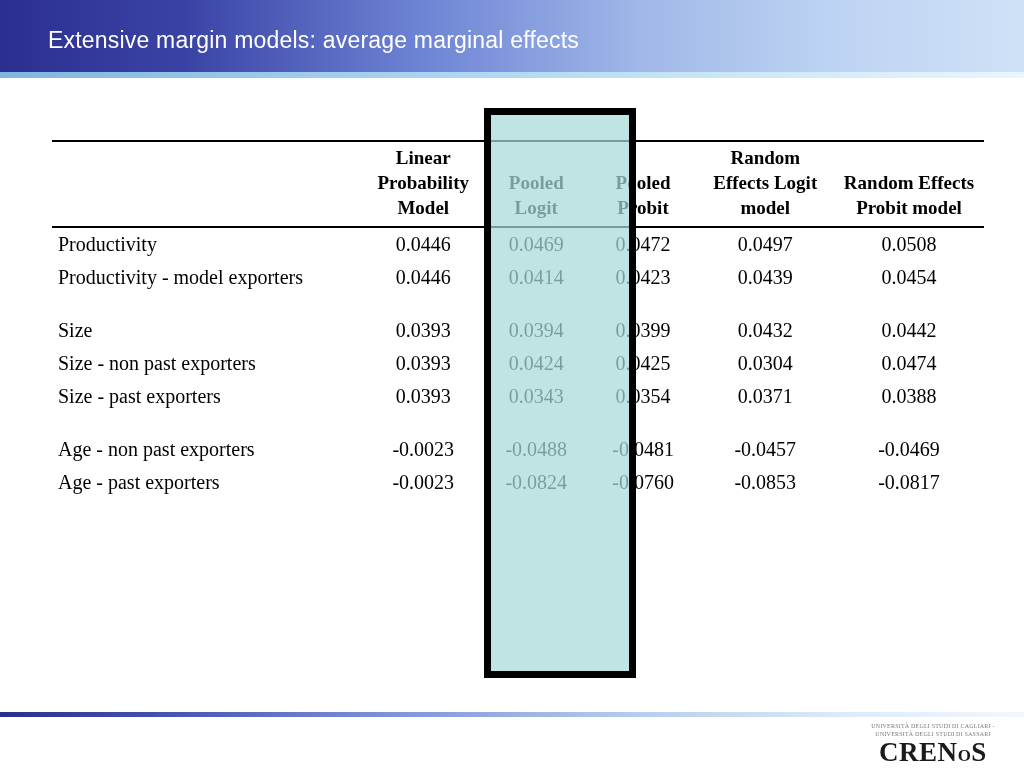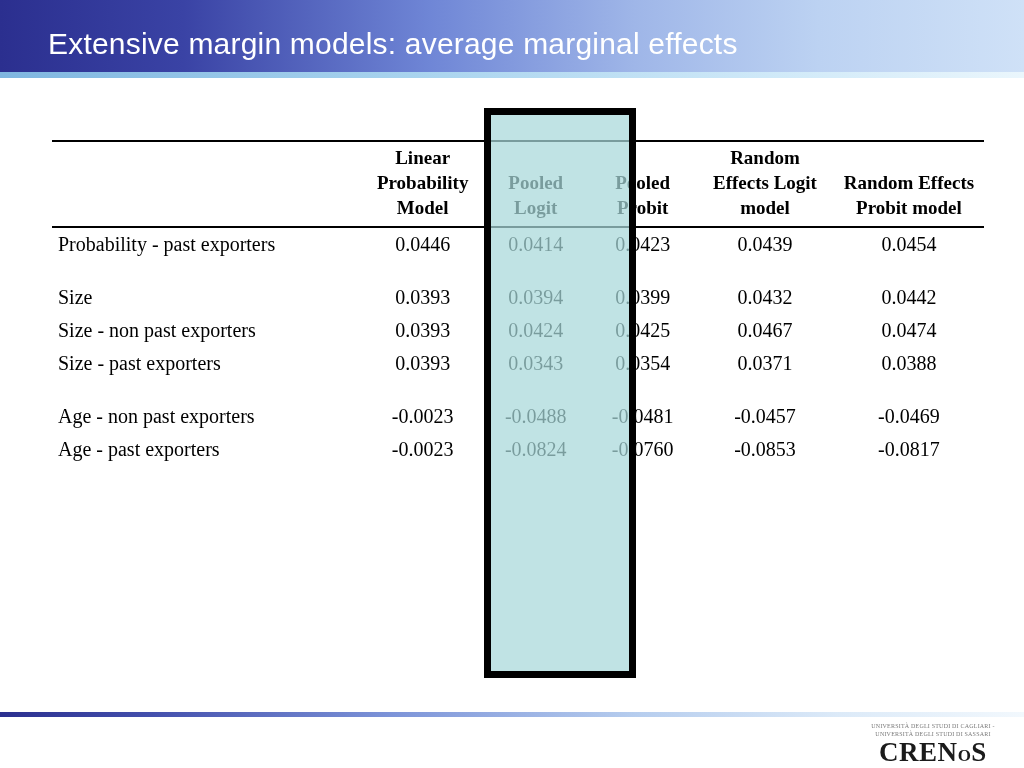--- a/index.html
+++ b/index.html
@@ -30,21 +30,21 @@
     top: 72px;
     width: 1024px;
     height: 6px;
     background: linear-gradient(to right, #7fb6e0 0%, #a8d3ee 40%, #cfe9f8 75%, #eaf6fc 100%);
   }
   .header-title {
     position: absolute;
     left: 48px;
     top: 27px;
     font-family: "Liberation Sans", sans-serif;
-    font-size: 30px;
+    font-size: 23px;
     color: #ffffff;
     letter-spacing: 0.2px;
     white-space: nowrap;
   }
 
   
   .footer-bar {
     position: absolute;
     left: 0;
     top: 712px;
@@ -171,21 +171,29 @@
         <th>Linear Probability Model</th>
         <th>Pooled Logit</th>
         <th>Pooled Probit</th>
         <th>Random Effects Logit model</th>
         <th>Random Effects Probit model</th>
       </tr>
     </thead>
     <tbody>
 
       <tr>
-        <td class="rowhead">Probability - past exporters</td>
+        <td class="rowhead">Productivity</td>
+        <td>0.0446</td>
+        <td>0.0469</td>
+        <td>0.0472</td>
+        <td>0.0497</td>
+        <td>0.0508</td>
+      </tr>
+      <tr>
+        <td class="rowhead">Productivity - model exporters</td>
         <td>0.0446</td>
         <td>0.0414</td>
         <td>0.0423</td>
         <td>0.0439</td>
         <td>0.0454</td>
       </tr>
 
       <tr class="spacer-row">
         <td></td>
           <td></td>
@@ -201,21 +209,21 @@
         <td>0.0394</td>
         <td>0.0399</td>
         <td>0.0432</td>
         <td>0.0442</td>
       </tr>
       <tr>
         <td class="rowhead">Size - non past exporters</td>
         <td>0.0393</td>
         <td>0.0424</td>
         <td>0.0425</td>
-        <td>0.0467</td>
+        <td>0.0304</td>
         <td>0.0474</td>
       </tr>
       <tr>
         <td class="rowhead">Size - past exporters</td>
         <td>0.0393</td>
         <td>0.0343</td>
         <td>0.0354</td>
         <td>0.0371</td>
         <td>0.0388</td>
       </tr>

